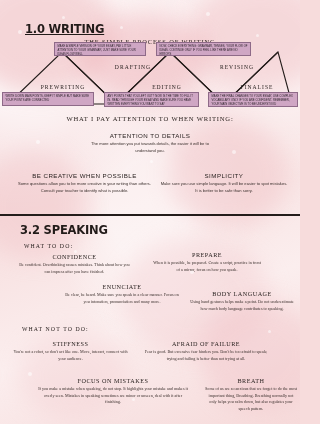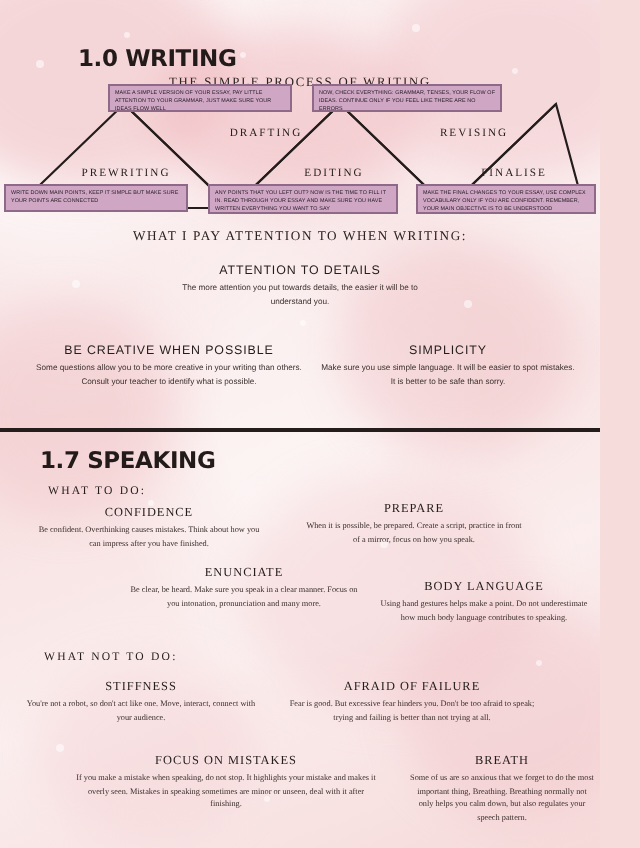--- a/index.html
+++ b/index.html
@@ -83,21 +83,21 @@
   <div class="speck" style="left:232px;top:150px;width:4px;height:4px"></div>
   <div class="speck" style="left:74px;top:250px;width:3px;height:3px"></div>
   <div class="speck" style="left:190px;top:270px;width:4px;height:4px"></div>
   <div class="speck" style="left:268px;top:330px;width:3px;height:3px"></div>
   <div class="speck" style="left:28px;top:372px;width:4px;height:4px"></div>
   <div class="speck" style="left:132px;top:398px;width:3px;height:3px"></div>
 </div>
 
 <div class="page">
 
-  <div class="sec-title" style="left:39px;top:22px;">1.0 WRITING</div>
+  <div class="sec-title" style="left:25px;top:22px;text-decoration:underline;">1.0 WRITING</div>
 
   <div class="center-label" style="top:38px;">THE SIMPLE PROCESS OF WRITING</div>
 
   <div class="diagram">
     <svg width="300" height="62" viewBox="0 0 300 62" fill="none">
       <g stroke="#241d1b" stroke-width="1.1" fill="none">
         <path d="M8 58 L62 6 L116 58 Z"></path>
         <path d="M62 6 L116 58 L170 6"></path>
         <path d="M116 58 L170 6 L224 58"></path>
         <path d="M170 6 L224 58 L278 6"></path>
@@ -130,21 +130,21 @@
     <div class="p">Some questions allow you to be more creative in your writing than others. Consult your teacher to identify what is possible.</div>
   </div>
 
   <div class="blk" style="left:160px;top:172px;width:128px;">
     <div class="h">SIMPLICITY</div>
     <div class="p">Make sure you use simple language. It will be easier to spot mistakes. It is better to be safe than sorry.</div>
   </div>
 
   <div class="divider" style="top:214px;"></div>
 
-  <div class="sec-title" style="left:20px;top:223px;">1.7 SPEAKING</div>
+  <div class="sec-title" style="left:20px;top:223px;">3.2 SPEAKING</div>
 
   <div class="sublabel" style="left:24px;top:243px;">WHAT TO DO:</div>
 
   <div class="blk serif" style="left:18px;top:253px;width:113px;">
     <div class="h">CONFIDENCE</div>
     <div class="p">Be confident. Overthinking causes mistakes. Think about how you can impress after you have finished.</div>
   </div>
 
   <div class="blk serif" style="left:152px;top:251px;width:110px;">
     <div class="h">PREPARE</div>

